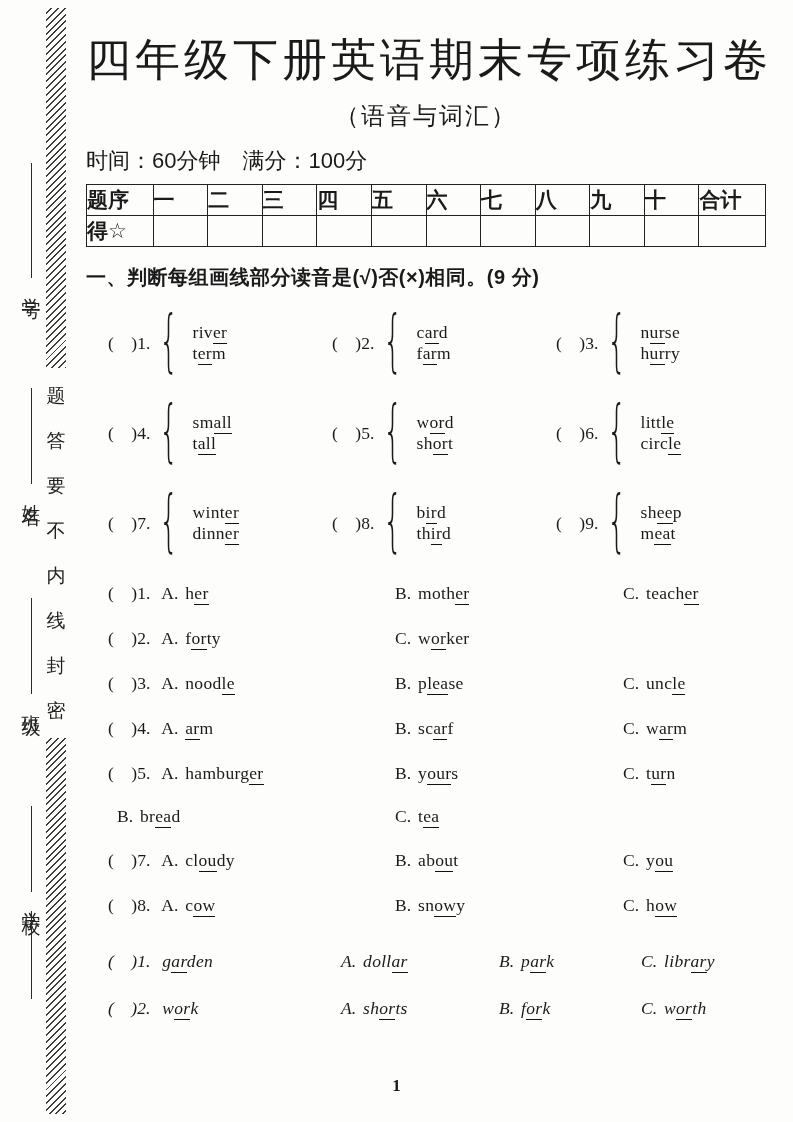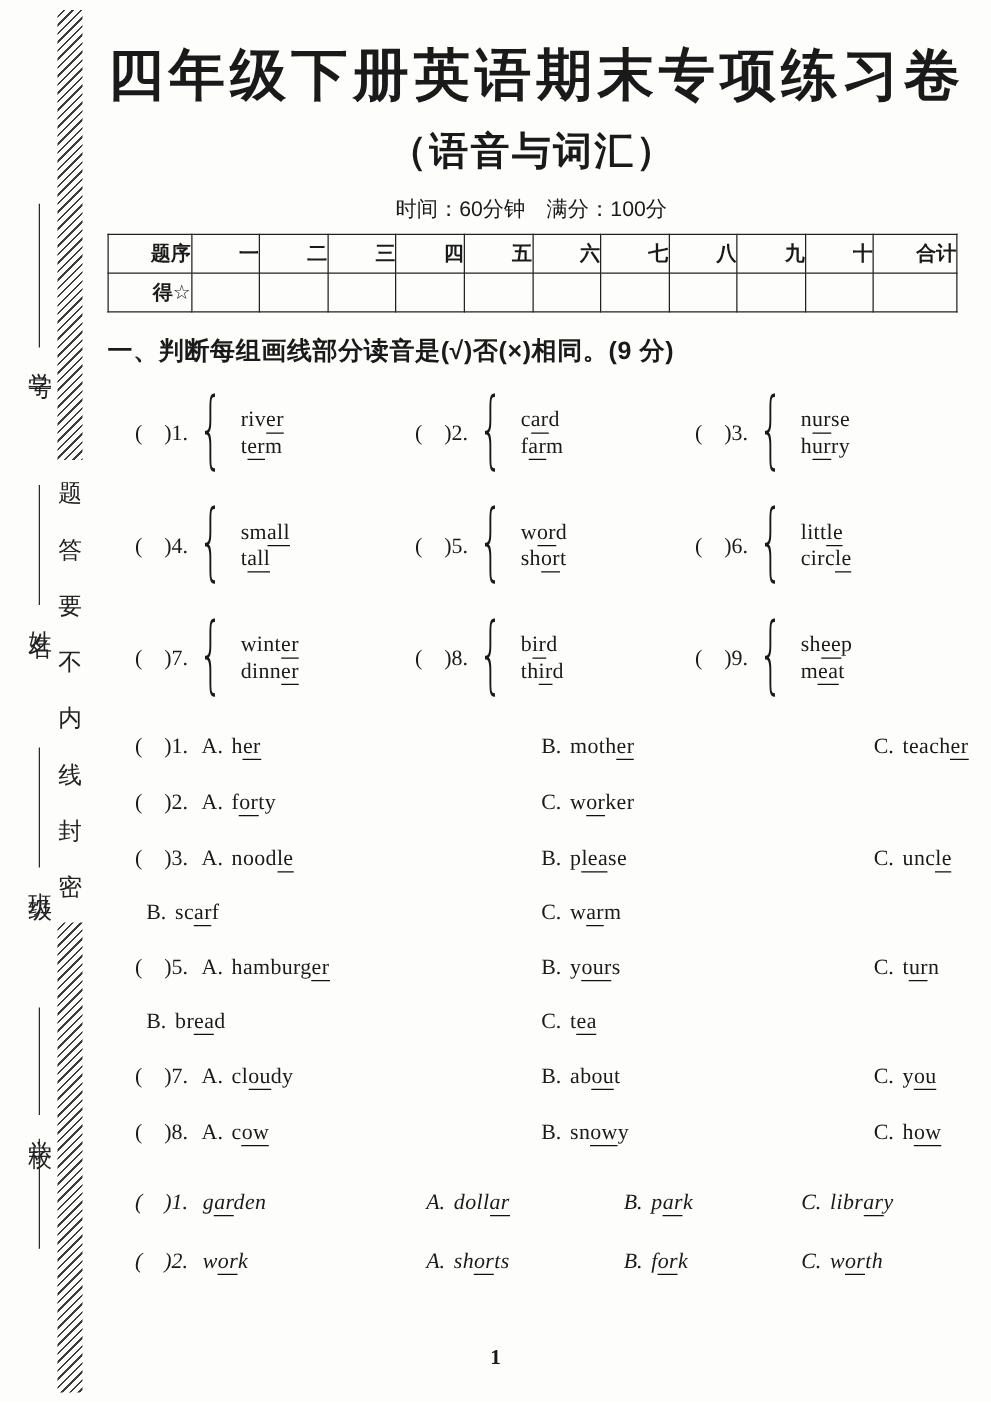--- a/index.html
+++ b/index.html
@@ -19,43 +19,43 @@
   .blank-trailing { width:0; border-left:1.4px solid #2a2a2a; height:88px; margin-top:6px; }
   .sealline { position:absolute; left:46px; top:8px; width:20px; height:1106px; display:flex; flex-direction:column; align-items:center; }
   .hatch { width:20px; background:repeating-linear-gradient(135deg, transparent 0 3.4px, #3c3c3c 3.4px 4.8px); }
   .hatch-top { height:360px; }
   .hatch-bottom { flex:1; width:20px; }
   .seal-chars { display:flex; flex-direction:column; align-items:center; padding:5px 0; }
   .seal-char { font-size:19px; line-height:1; margin:13px 0; color:#222; }
 
   
   .content { position:absolute; left:86px; top:0; width:680px; }
-  .title { margin-top:30px; text-align:right; font-size:45px; font-weight:700; letter-spacing:4px; white-space:nowrap; }
-  .subtitle { text-align:center; font-size:31px; font-weight:700; margin-top:10px; letter-spacing:2px; }
-  .meta { text-align:center; font-size:17px; margin-top:14px; padding-right:2px; }
+  .title { margin-top:30px; text-align:right; font-size:45px; font-weight:400; letter-spacing:4px; white-space:nowrap; }
+  .subtitle { text-align:center; font-size:24px; font-weight:400; margin-top:10px; letter-spacing:2px; }
+  .meta { text-align:left; font-size:22px; margin-top:14px; padding-right:2px; }
 
   .score-table { width:100%; border-collapse:collapse; margin-top:8px; table-layout:fixed; }
-  .score-table td { border:1.7px solid #222; height:31px; text-align:right; font-size:16px; font-weight:700; overflow:hidden; }
+  .score-table td { border:1.7px solid #222; height:31px; text-align:left; font-size:21px; font-weight:700; overflow:hidden; }
   .score-table td.wide { width:9.8%; }
 
   .sec-heading { font-size:20px; font-weight:700; margin-top:17px; letter-spacing:.5px; }
 
   .serif, .word, .s-label, .opt-tag { font-family:"Liberation Serif","DejaVu Serif",serif; }
   .s-label { font-size:17.5px; white-space:pre; }
   .word { font-size:17.5px; letter-spacing:.3px; white-space:nowrap; }
   .word .wu { border-bottom:1.4px solid #111; padding-bottom:1px; }
   .opt-tag { font-size:17.5px; margin:0 7px 0 9px; }
 
   .s1-grid { display:grid; grid-template-columns:224px 224px 1fr; row-gap:10px; margin-top:12px; padding-left:22px; }
   .s1-item { display:flex; align-items:center; height:80px; }
   .brace { font-family:"DejaVu Sans",sans-serif; font-size:68px; font-weight:300; line-height:.85; transform:scaleX(.45); margin:0 -1px 4px -3px; }
   .wstack { display:flex; flex-direction:column; margin-left:3px; }
 
   .s2-rows { margin-top:8px; padding-left:22px; }
-  .s2-row { display:grid; grid-template-columns:278px 228px 1fr; align-items:baseline; padding:10px 0 11px;gap:38px; }
+  .s2-row { display:grid; grid-template-columns:278px 228px 1fr; align-items:baseline; padding:10px 0 11px; }
   .s2-row .opt-first .opt-tag { margin-left:11px; }
 
   .s3-rows { margin-top:10px; padding-left:22px; }
   .s3-row { display:grid; grid-template-columns:224px 158px 142px 1fr; align-items:baseline; padding:11px 0 12px;font-style:italic; }
   .s3-row .stem-gap { display:inline-block; width:12px; }
 
   .pageno { position:absolute; bottom:26px; left:0; width:793px; text-align:center; font-family:"Liberation Serif",serif; font-size:17px; font-weight:700; }
 </style>
 </head>
 <body>
@@ -243,20 +243,23 @@
         </span>
         <span>
           <span class="opt-tag">B.</span><span class="word"><span>p</span><span class="wu">lea</span><span>se</span></span>
         </span>
         <span>
           <span class="opt-tag">C.</span><span class="word"><span>unc</span><span class="wu">le</span></span>
         </span>
       </div>
 
       <div class="s2-row">
+        <span class="opt-first">
+          <span class="s-label">(　)4.</span><span class="opt-tag">A.</span><span class="word"><span class="wu">ar</span><span>m</span></span>
+        </span>
         <span>
           <span class="opt-tag">B.</span><span class="word"><span>sc</span><span class="wu">ar</span><span>f</span></span>
         </span>
         <span>
           <span class="opt-tag">C.</span><span class="word"><span>w</span><span class="wu">ar</span><span>m</span></span>
         </span>
       </div>
 
       <div class="s2-row">
         <span class="opt-first">

